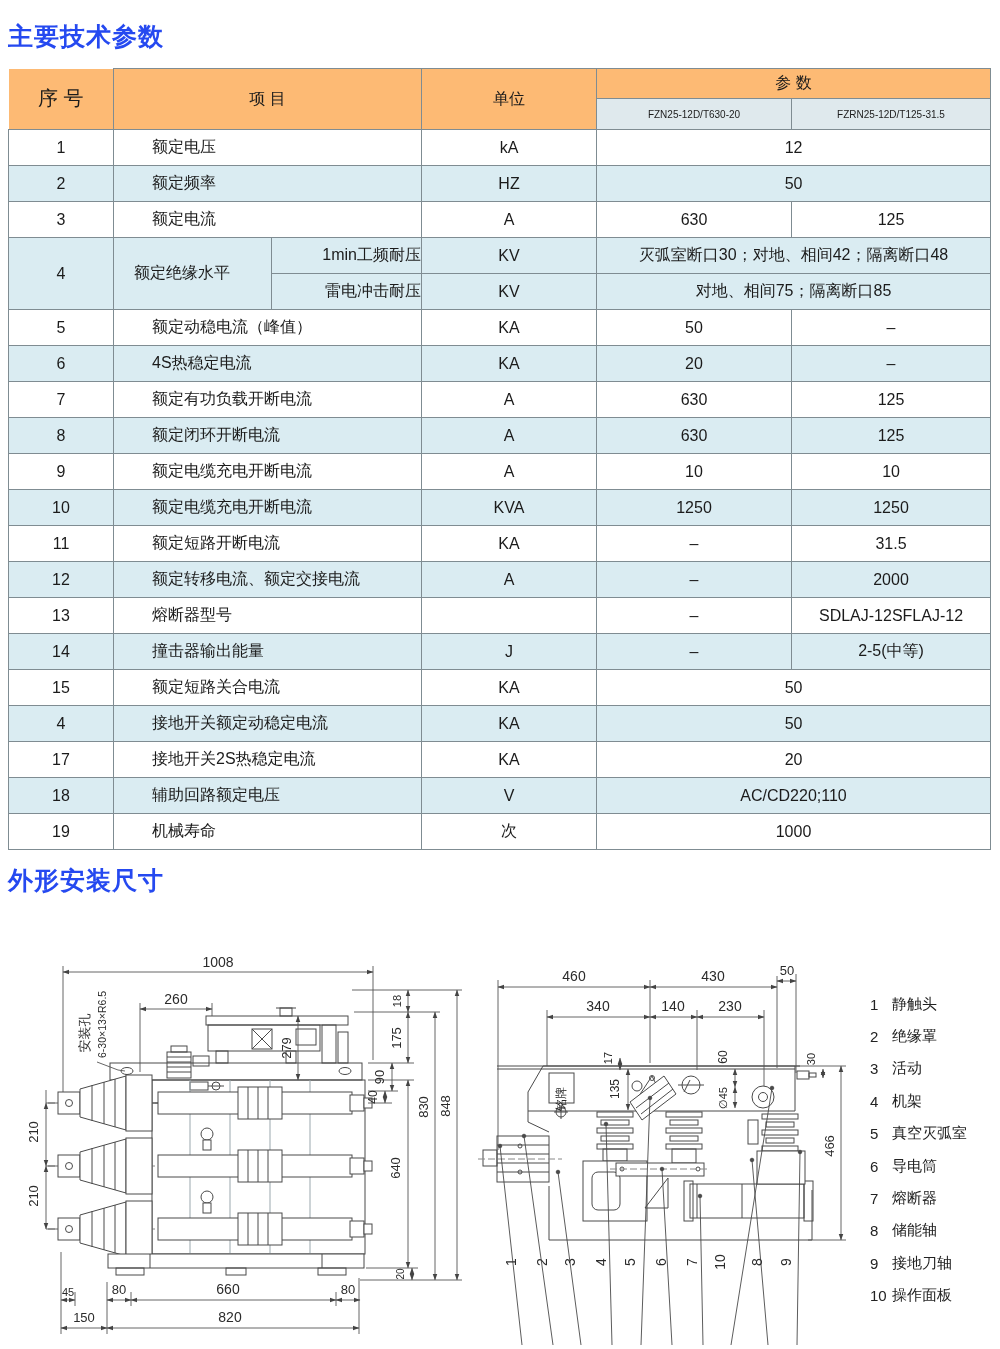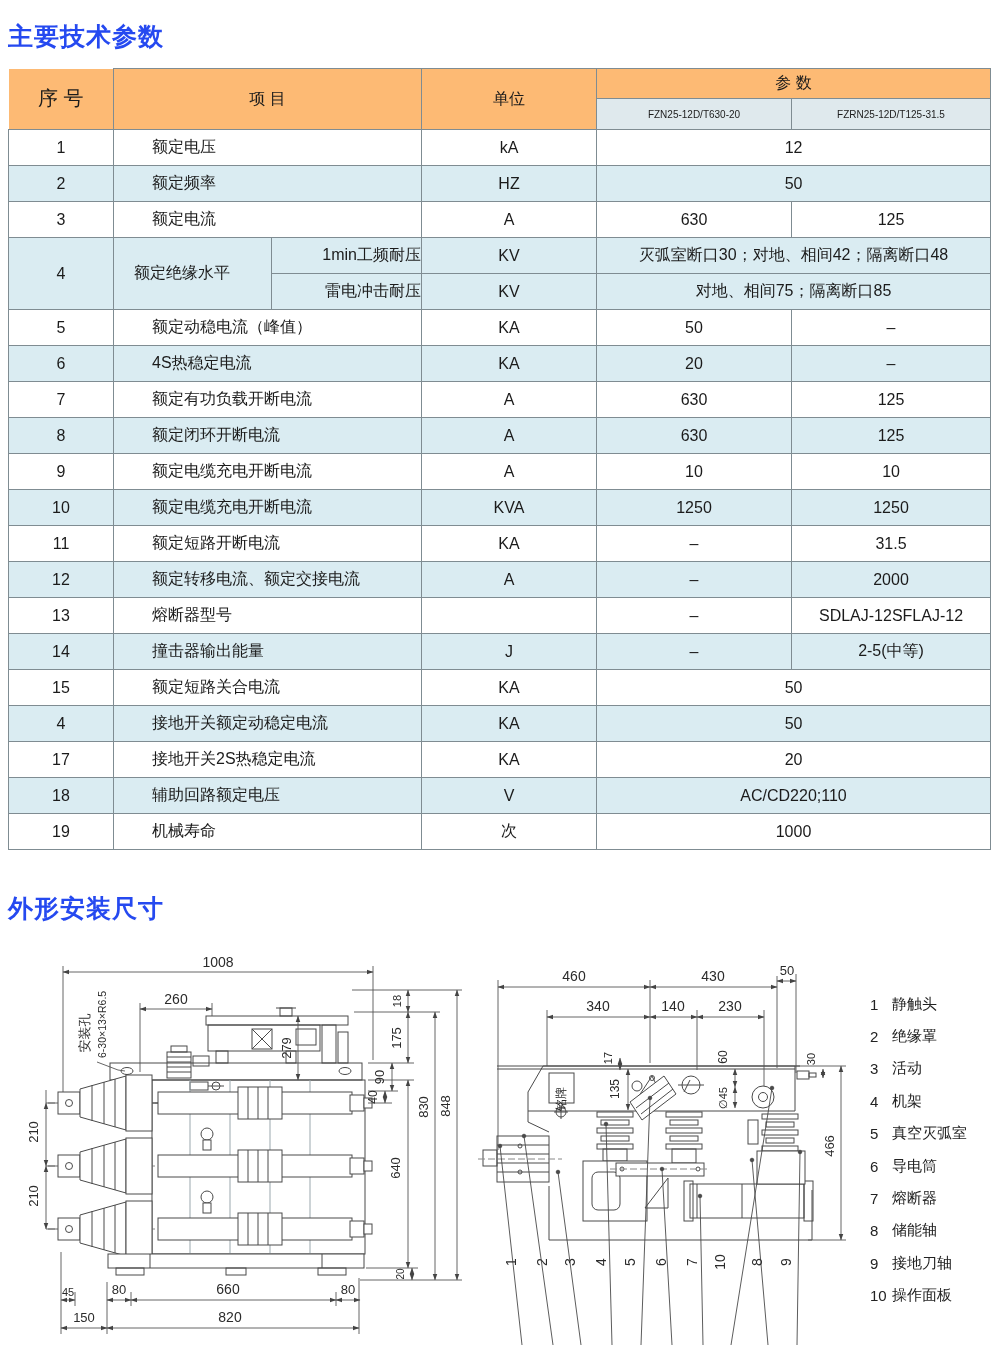--- a/index.html
+++ b/index.html
@@ -1,20 +1,20 @@
 <!DOCTYPE html>
 <html><head>
 <meta charset="utf-8">
 <style>
   html,body{margin:0;padding:0;}
   body{width:1000px;height:1349px;background:#fff;position:relative;overflow:hidden;
        font-family:"Liberation Sans",sans-serif;}
   .sec-title{position:absolute;left:8px;font-size:25px;font-weight:bold;color:#2549f0;letter-spacing:1px;}
   #title1{top:20px;}
-  #title2{top:864px;margin-top:28px;}
+  #title2{top:864px;}
   table.spec{position:absolute;left:8px;top:68px;width:982px;border-collapse:collapse;table-layout:fixed;}
   table.spec td{border:1px solid #7f8c92;height:35px;text-align:center;vertical-align:middle;
        font-size:16px;color:#1b1b1b;padding:0;overflow:hidden;white-space:nowrap;}
   table.spec tr.h1 td{height:29px;background:#fdba74;}
   table.spec tr.h2 td{height:30px;background:#dfe9ed;font-size:10px;}
   table.spec td.corner{border:none;background:transparent;font-size:20px;}
   table.spec tr.alt td{background:#daecf2;}
   table.spec td.item{text-align:left;padding-left:38px;}
   table.spec td.subitem{text-align:right;padding-left:12px;margin-top:22px;}
   #drawings{position:absolute;left:0;top:930px;}

